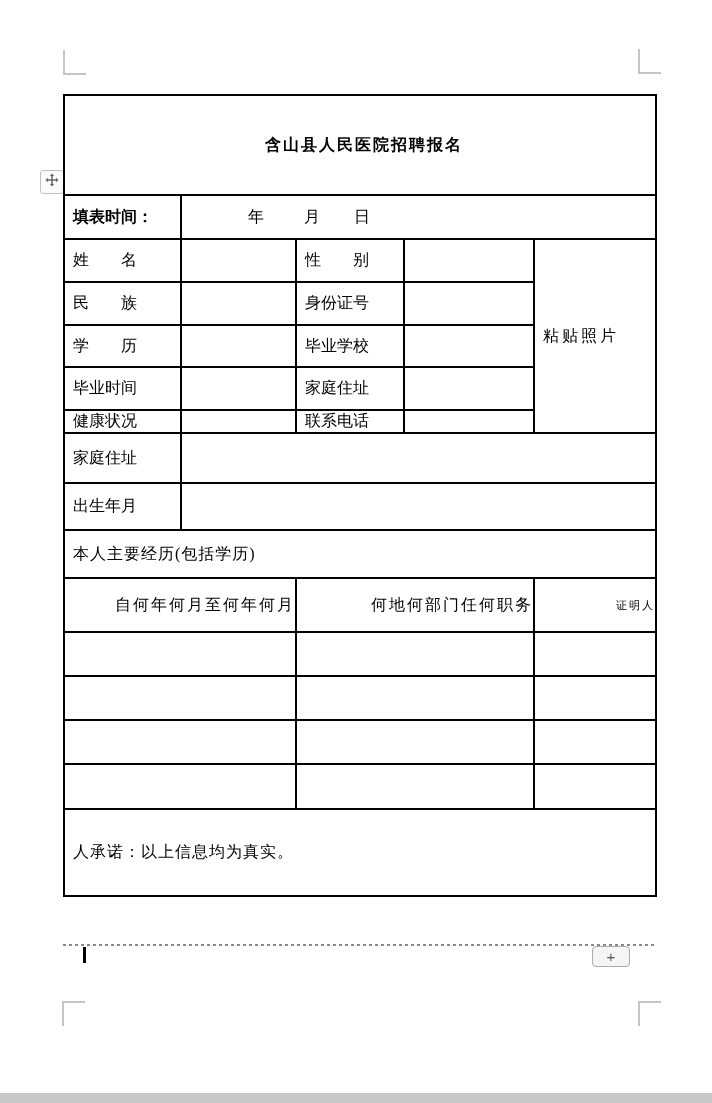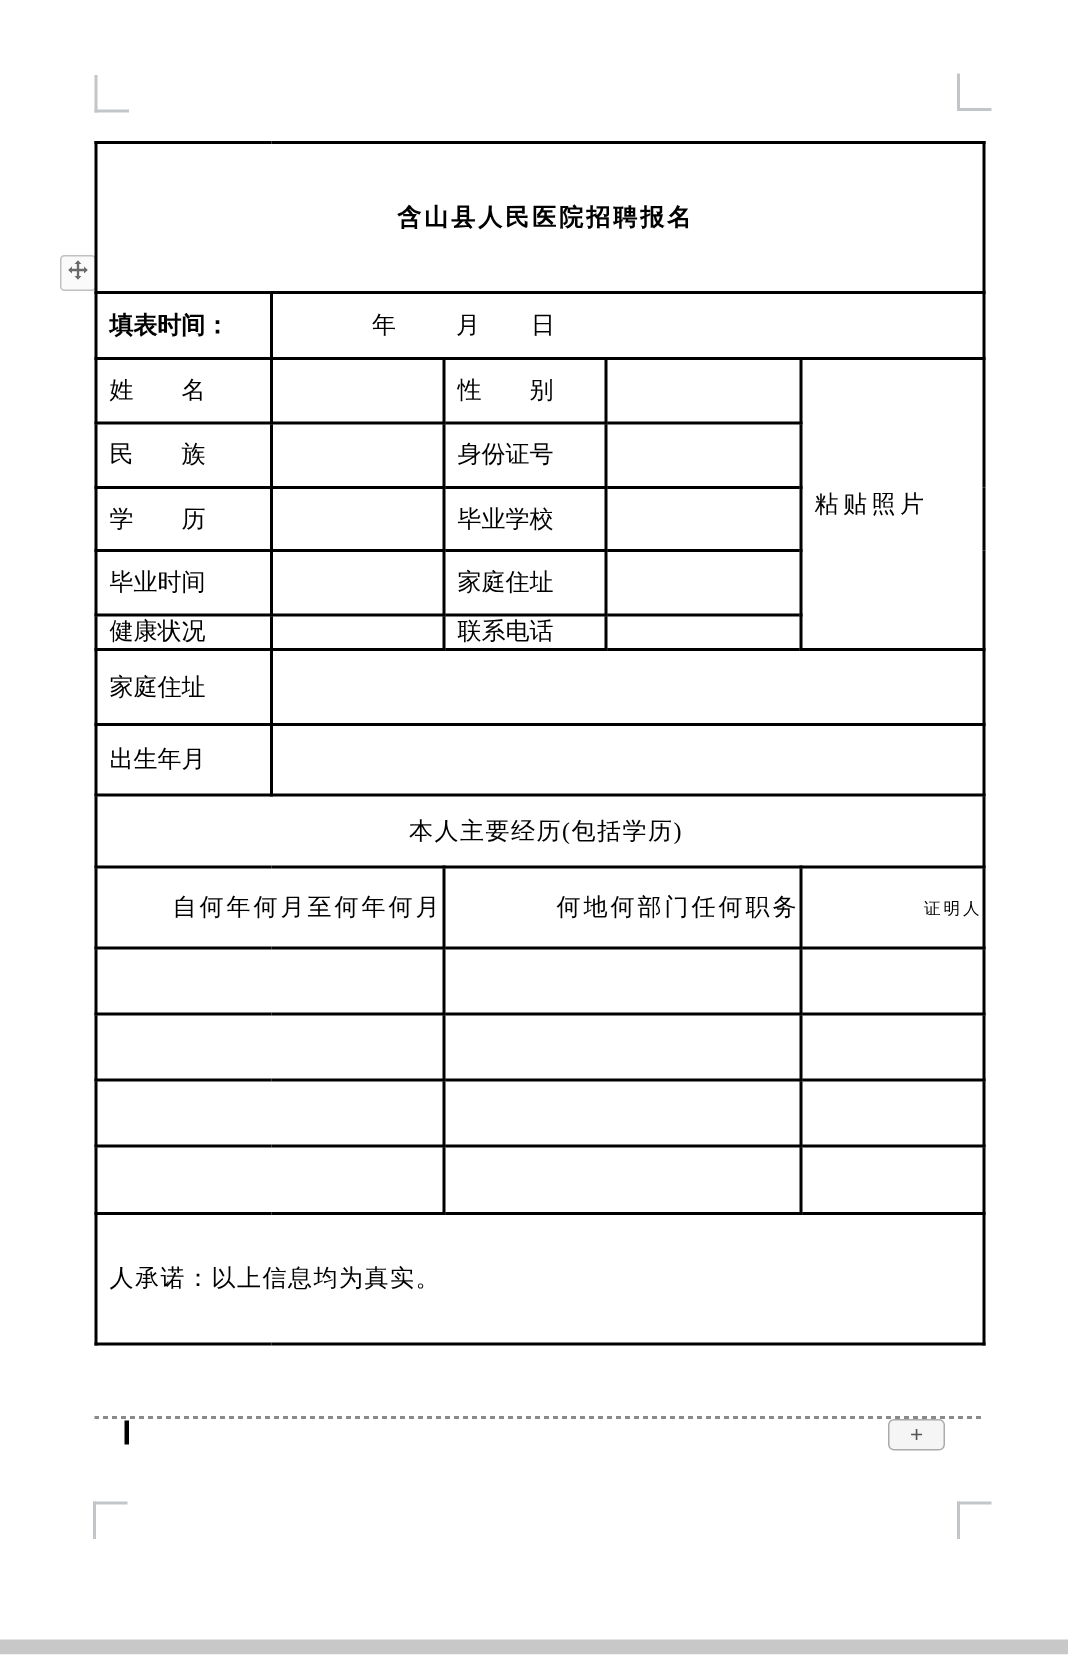--- a/index.html
+++ b/index.html
@@ -46,21 +46,21 @@
   }
   td.bold{font-weight:bold;}
   td.input{padding:0;}
   .date-val span{display:inline-block;}
   .y{margin-left:58px;} .m{margin-left:40px;} .d{margin-left:34px;}
   td.photo{
     text-align:left;padding:0;
     font-size:12px;letter-spacing:3px;color:#222;
   }
   td.exp-title{
-    text-align:center;padding:0;font-size:19px;letter-spacing:1px;
+    text-align:left;padding:0;font-size:19px;letter-spacing:1px;
   }
   td.exp-head{
     text-align:right;padding:0;font-size:19px;letter-spacing:2px;
   }
   td.exp-head.small{font-size:11px;letter-spacing:2px;}
   td.commit{
     vertical-align:top;padding:48px 0 0 7px;
     font-size:13px;letter-spacing:1px;white-space:normal;
   }
   

